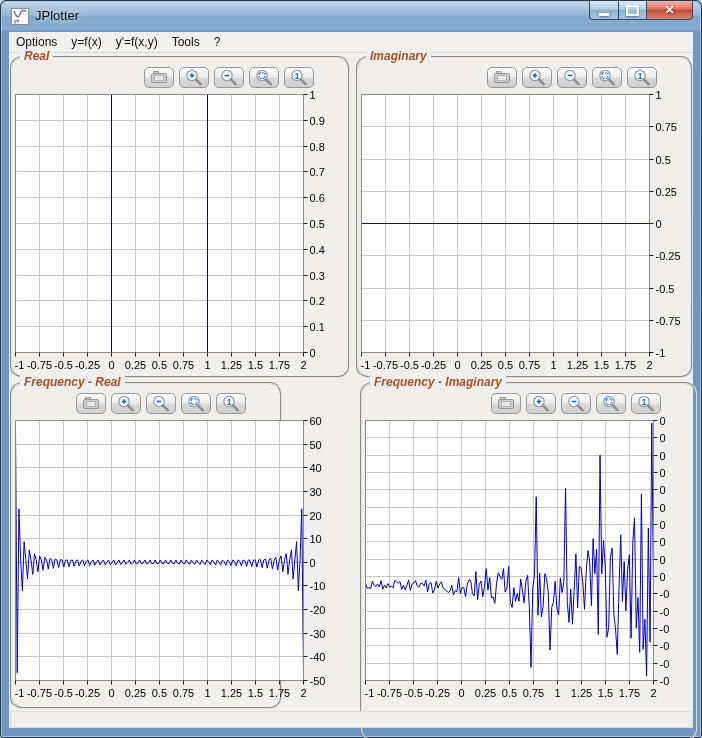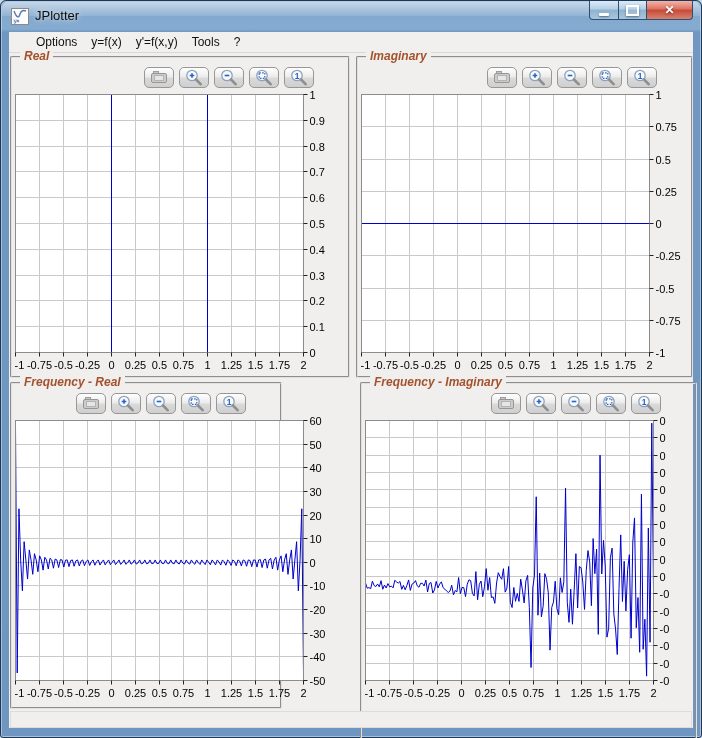--- a/index.html
+++ b/index.html
@@ -18,27 +18,27 @@
   .wbtn{height:19px;border:1px solid #2e4f70;border-top:none;display:flex;align-items:center;justify-content:center;box-sizing:border-box;}
   .wbtn.min{width:30px;border-radius:0 0 0 4px;background:linear-gradient(180deg,#dceafa 0%,#b4cfe4 45%,#8fb2cf 50%,#a9c6dd 100%);}
   .wbtn.max{width:28px;border-left:none;border-right:1px solid #2e4f70;background:linear-gradient(180deg,#dceafa 0%,#b4cfe4 45%,#8fb2cf 50%,#a9c6dd 100%);}
   .wbtn.close{width:46px;border-left:none;border-radius:0 0 4px 0;background:linear-gradient(180deg,#f4b4a7 0%,#dd7261 45%,#c64a38 50%,#d98272 100%);}
   .glyph-min{display:block;width:10px;height:3px;background:#fff;border-radius:1px;box-shadow:0 1px 2px rgba(20,40,70,.55);transform:translateY(4px);}
   .glyph-max{display:block;width:9px;height:7px;border:2px solid #fff;box-shadow:0 1px 2px rgba(20,40,70,.55);background:rgba(255,255,255,.08);}
   .glyph-close{color:#fff;font-size:12px;font-weight:bold;text-shadow:0 1px 2px rgba(80,20,10,.7);line-height:1;}
 
   
   .menubar{position:absolute;top:31px;left:8px;right:8px;height:21px;background:#f1f0ef;border-bottom:1px solid #d8d8d8;
-           display:flex;align-items:center;padding-left:20px;font-size:12px;color:#111;box-sizing:border-box;}
+           display:flex;align-items:center;padding-left:0;font-size:12px;color:#111;box-sizing:border-box;}
   .menu-item{padding:2px 7px;cursor:default;}
 
   
   .content{position:absolute;top:52px;left:8px;right:8px;bottom:9px;background:#f0efee;}
 
-  .panel{position:absolute;border:2px groove #e2e1e0;border-radius:2px;box-sizing:border-box;text-decoration:underline;}
+  .panel{position:absolute;border:2px groove #e2e1e0;border-radius:12px;box-sizing:border-box;text-decoration:underline;}
   #p0{left:1px;top:3px;width:340px;height:322px;}
   #p1{left:347px;top:3px;width:337px;height:322px;}
   #p2{left:1px;top:329px;width:272px;height:327px;}
   #p3{left:351px;top:329px;width:337px;height:359px;}
   .ptitle{position:absolute;top:-9px;left:8px;background:#f0efee;padding:0 4px;font-style:italic;font-weight:bold;font-size:12px;}
 
   .toolbar{position:absolute;top:9px;right:34px;display:flex;gap:5px;}
   .tbtn{width:30px;height:21px;border:1px solid #979797;border-radius:5px;box-sizing:border-box;
         background:linear-gradient(180deg,#ffffff 0%,#ececec 45%,#d9d9d9 55%,#cfcfcf 100%);
         display:flex;align-items:center;justify-content:center;cursor:pointer;}

